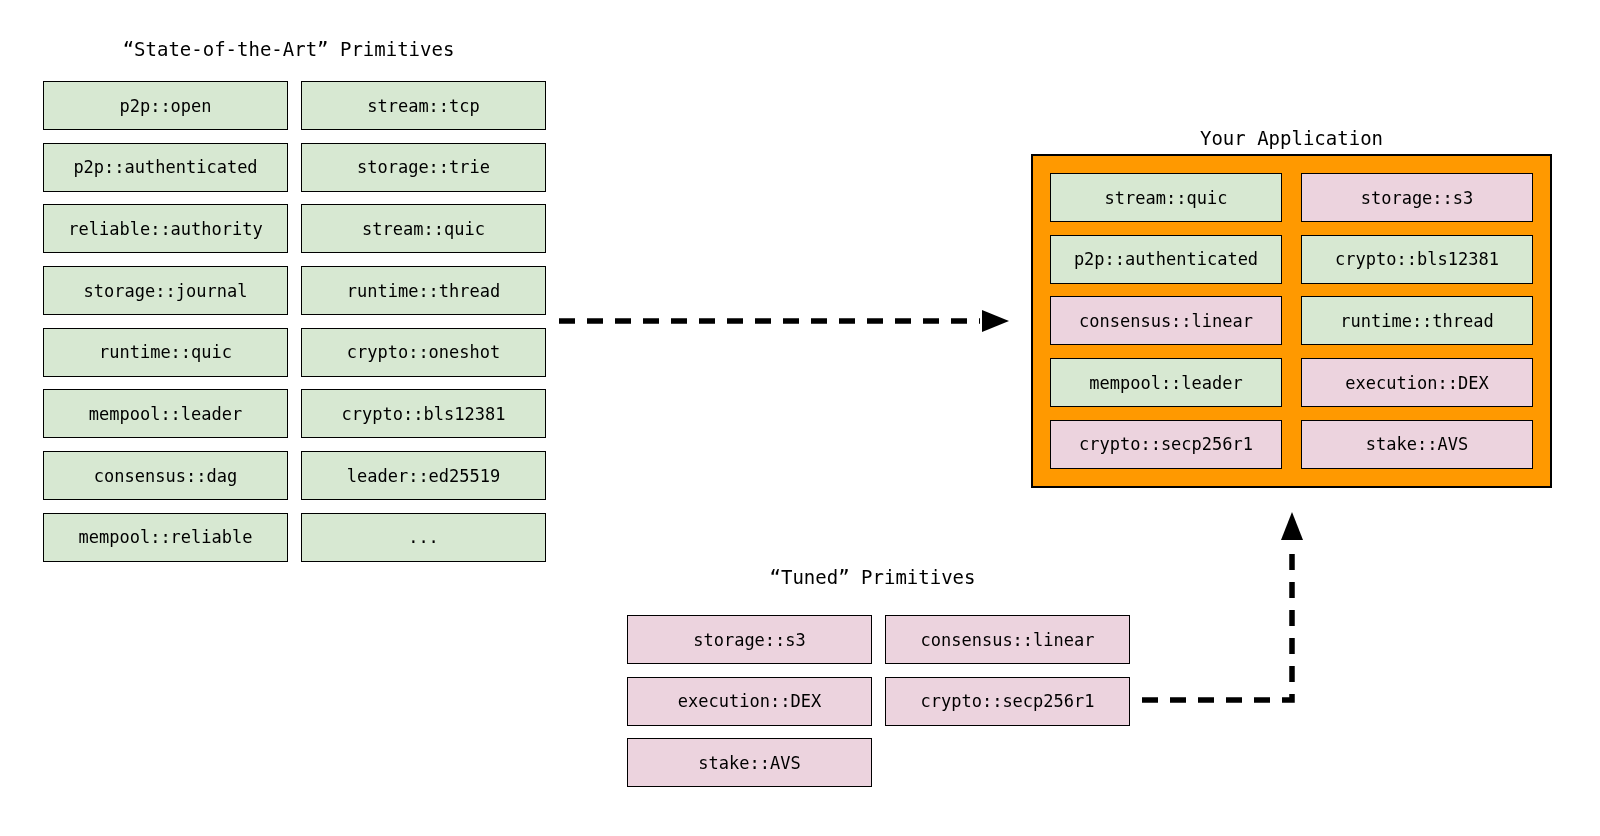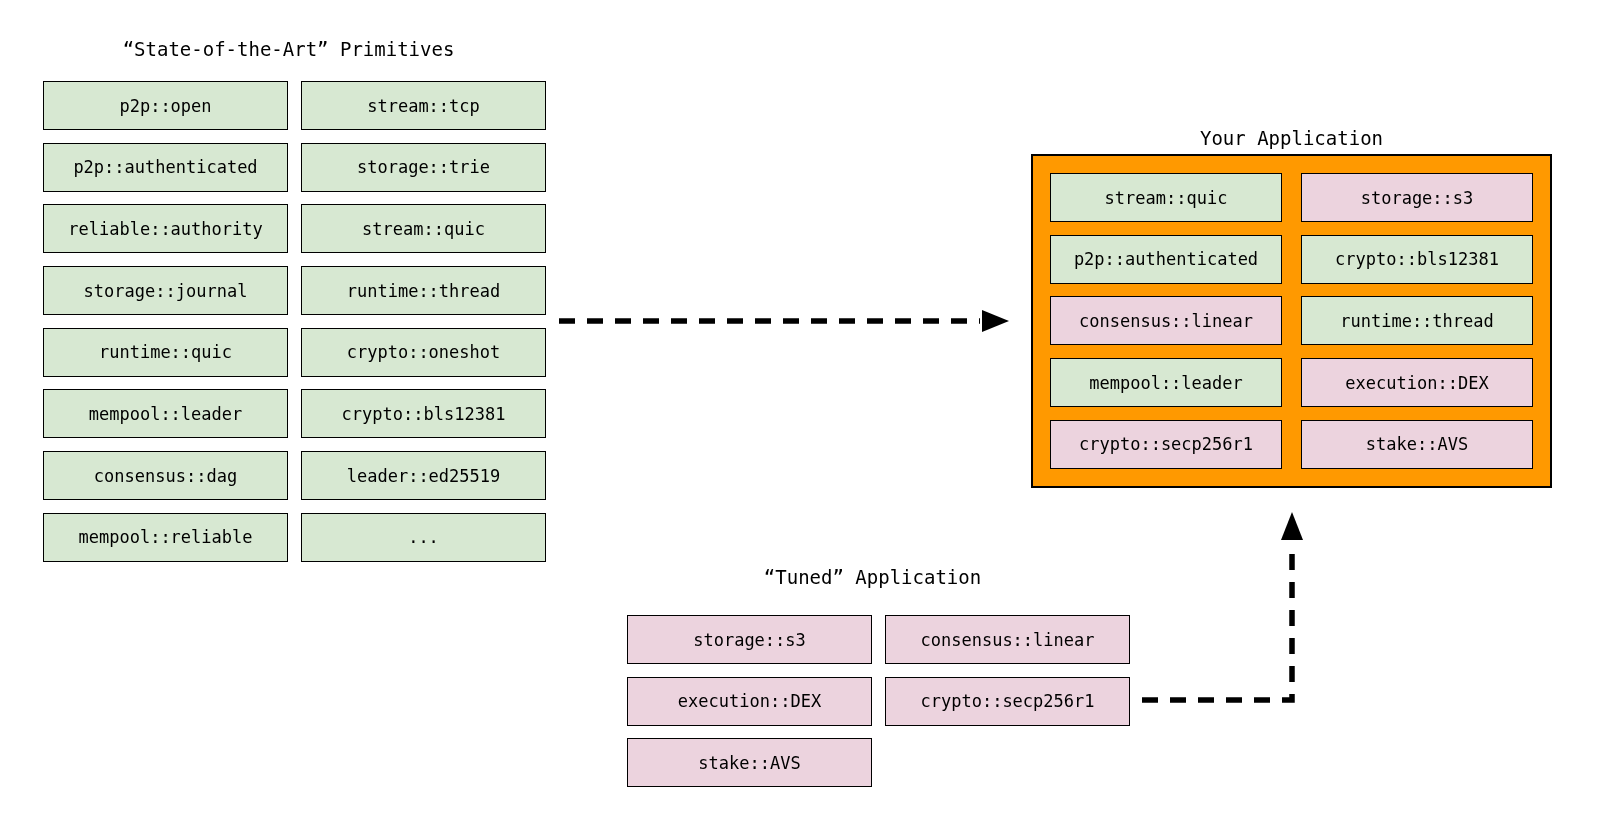--- a/index.html
+++ b/index.html
@@ -157,21 +157,21 @@
         </div>
         <div class="box pink">
           <span>crypto::secp256r1</span>
         </div>
         <div class="box pink">
           <span>stake::AVS</span>
         </div>
       </div>
   </div>
 
-  <div class="section-title" style="left:627px; top:567px; width:491px;">“Tuned” Application</div>
+  <div class="section-title" style="left:627px; top:567px; width:491px;">“Tuned” Primitives</div>
   <div class="vcol" style="left:627px; top:615px;">
       <div class="box pink">
         <span>storage::s3</span>
       </div>
       <div class="box pink">
         <span>execution::DEX</span>
       </div>
       <div class="box pink">
         <span>stake::AVS</span>
       </div>

